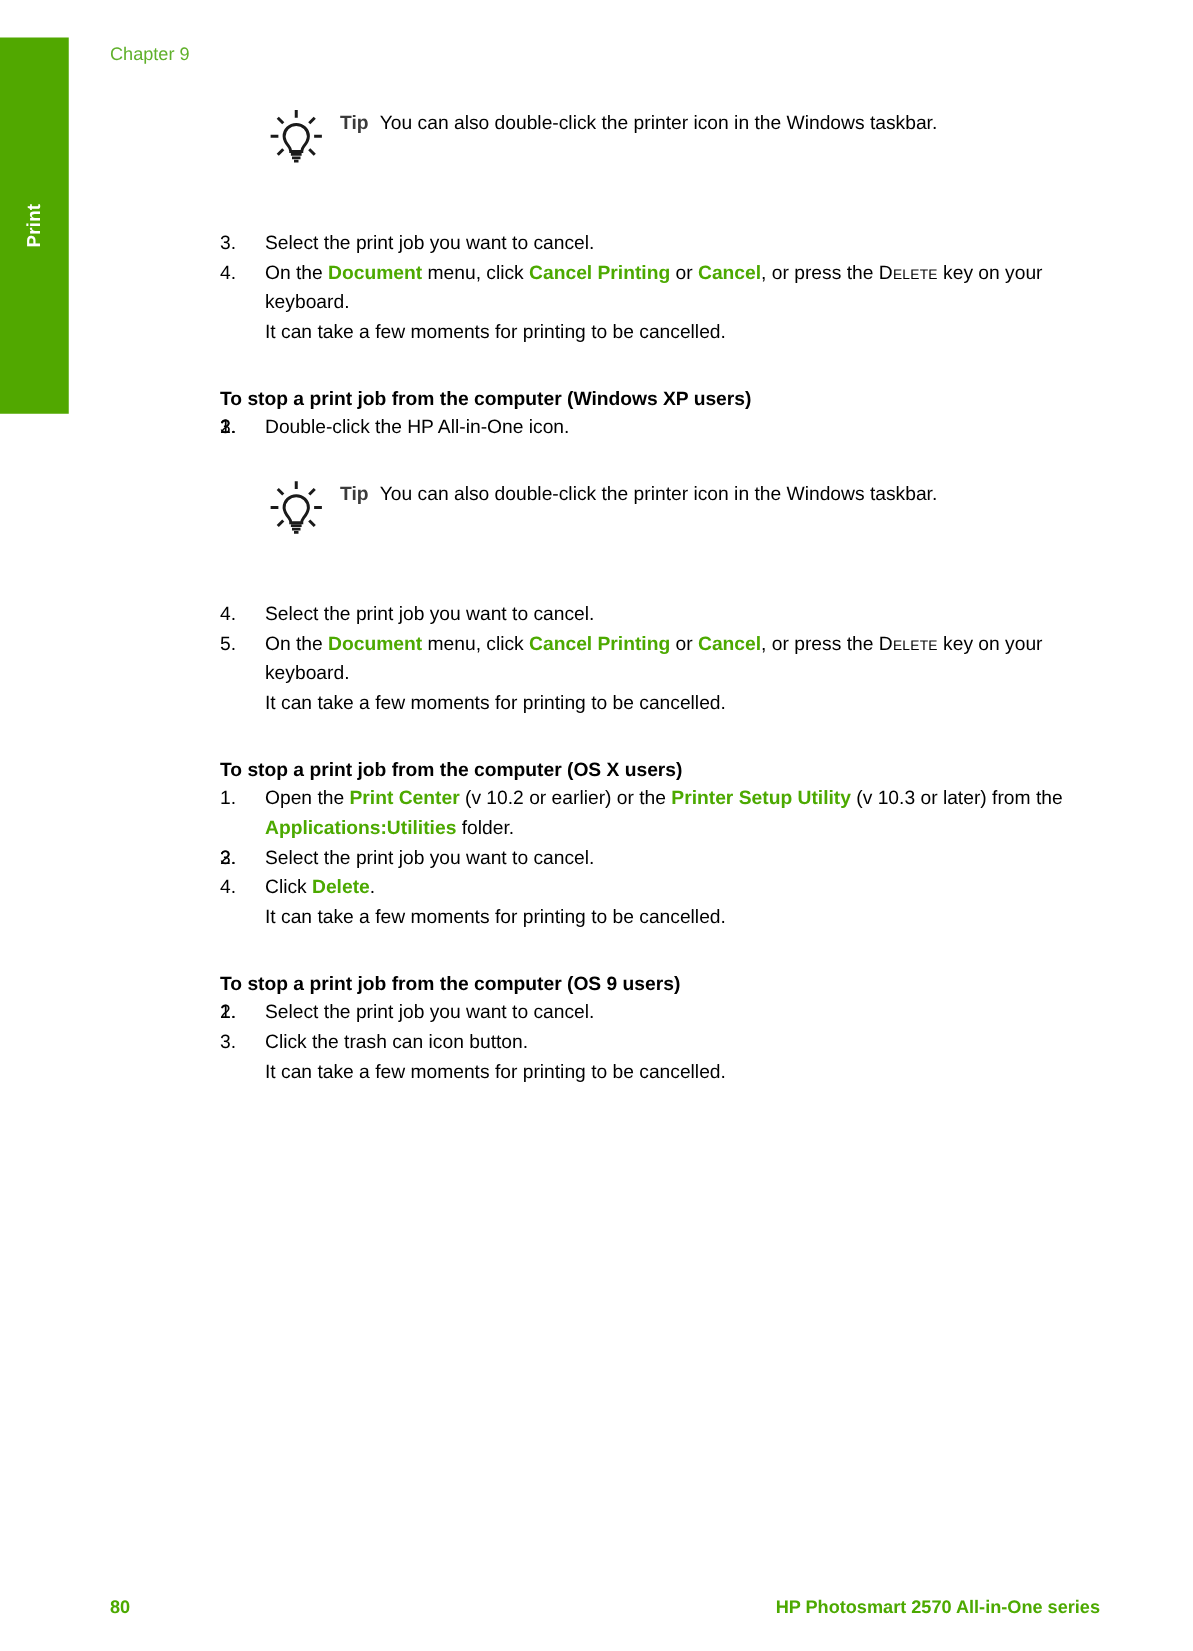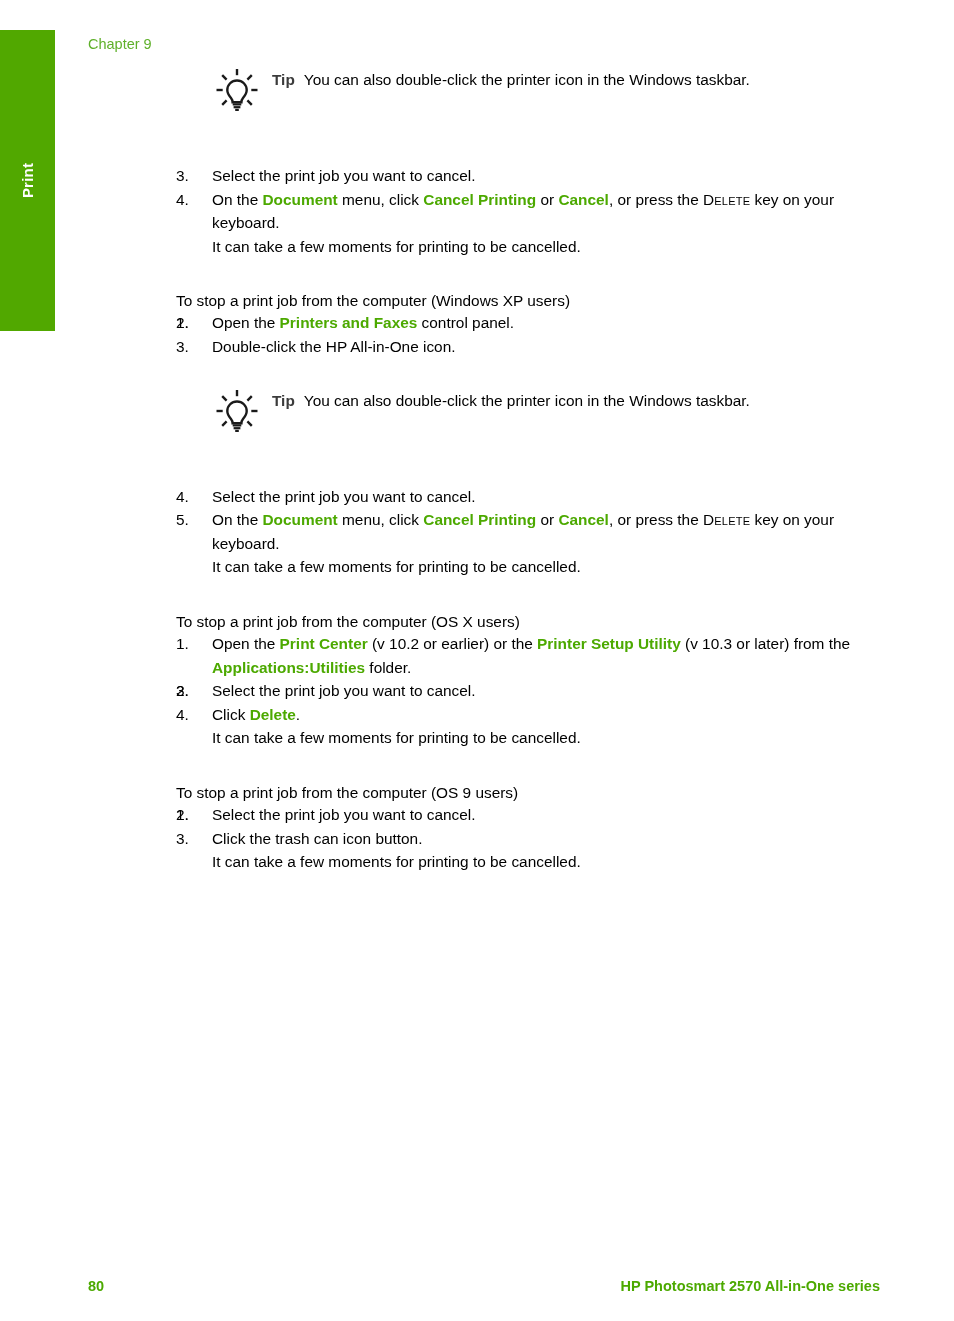--- a/index.html
+++ b/index.html
@@ -49,21 +49,21 @@
     left: 88px;
     top: 36px;
     font-size: 14.5px;
     color: #5fb02a;
   }
 
   
   .content {
     position: absolute;
     left: 176px;
-    top: 62px;
+    top: 81px;
     width: 678px;
   }
 
   
   .tip {
     position: relative;
     min-height: 62px;
     margin: 0 0 0 0;
     padding-left: 96px;
   }
@@ -81,21 +81,21 @@
   }
   .tip-label {
     font-weight: bold;
     color: #3b3b3b;
     margin-right: 9px;
   }
 
   
   h2.proc-head {
     font-size: 15.4px;
-    font-weight: normal;
+    font-weight: bold;
     margin: 0;
     padding: 0;
     line-height: 21px;
   }
 
   
   ol.steps {
     list-style: none;
     margin: 0;
     padding: 0;
@@ -177,21 +177,21 @@
       </div>
       <div class="gap-xl"></div>
       <ol class="steps">
         <li><span class="num">3.</span><span><span>Select the print job you want to cancel.</span></span></li>
         <li><span class="num">4.</span><span><span>On the </span><span class="ui">Document</span><span> menu, click </span><span class="ui">Cancel Printing</span><span> or </span><span class="ui">Cancel</span><span>, or press the </span><span class="smallcaps">Delete</span><span> key on your keyboard.</span></span><div class="cont-line"><span>It can take a few moments for printing to be cancelled.</span></div></li>
       </ol>
       <div class="gap-lg"></div>
       <h2 class="proc-head">To stop a print job from the computer (Windows XP users)</h2>
       <ol class="steps">
         <li><span class="num">1.</span></li>
-        <li><span class="num">2.</span><span><span>Open the </span><span class="ui">Printers and Faxes</span><span> control panel.</span></span></li>
+        <li><span class="num">2.</span></li>
         <li><span class="num">3.</span><span><span>Double-click the HP All-in-One icon.</span></span></li>
       </ol>
       <div class="gap-md"></div>
       <div class="tip">
         <span class="tip-icon"><svg viewBox="0 0 54 54" width="54" height="54">
             <path d="M27 14.5 C21.6 14.5 17.3 18.7 17.3 24 C17.3 27.4 19.2 29.9 21.0 32.1 C22.2 33.6 22.6 34.6 22.6 36.2 L31.4 36.2 C31.4 34.6 31.8 33.6 33.0 32.1 C34.8 29.9 36.7 27.4 36.7 24 C36.7 18.7 32.4 14.5 27 14.5 Z" fill="none" stroke-width="2.4" stroke="#1a1a1a" stroke-linecap="butt"></path>
             <line x1="22.7" y1="38.4" x2="31.3" y2="38.4" stroke-width="2.2" stroke="#1a1a1a" stroke-linecap="butt"></line>
             <line x1="23.6" y1="41.2" x2="30.4" y2="41.2" stroke-width="2.2" stroke="#1a1a1a" stroke-linecap="butt"></line>
             <line x1="25.2" y1="43.9" x2="28.8" y2="43.9" stroke-width="2.2" stroke="#1a1a1a" stroke-linecap="butt"></line>
             <line x1="27" y1="3" x2="27" y2="9.2" stroke-width="2.4" stroke="#1a1a1a" stroke-linecap="butt"></line>

